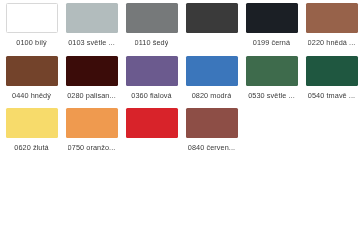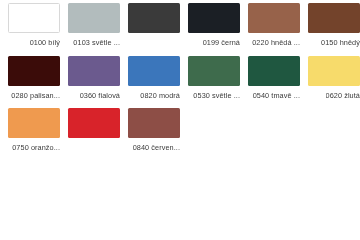--- a/index.html
+++ b/index.html
@@ -18,21 +18,21 @@
     display: grid;
     grid-template-columns: repeat(6, 60px);
     grid-template-rows: repeat(3, 52.5px);
     width: 360px;
     height: 163px;
     box-sizing: border-box;
   }
   .swatch-cell {
     display: flex;
     flex-direction: column;
-    align-items: flex-end;
+    align-items: center;
     padding: 3px 0 0 3px;
     box-sizing: border-box;
     overflow: hidden;
   }
   .swatch-chip {
     width: 52px;
     height: 30px;
     box-sizing: border-box;
     border-radius: 1.5px;
     flex: none;
@@ -57,33 +57,37 @@
 <div id="swatch-grid">
     <div class="swatch-cell">
       <div class="swatch-chip bordered" style="background-color: rgb(255, 255, 255);"></div>
       <div class="swatch-label">0100 bílý</div>
     </div>
     <div class="swatch-cell">
       <div class="swatch-chip" style="background-color: rgb(178, 188, 189);"></div>
       <div class="swatch-label">0103 světle ...</div>
     </div>
     <div class="swatch-cell">
+      <div class="swatch-chip" style="background-color: rgb(118, 121, 122);"></div>
+      <div class="swatch-label">0110 šedý</div>
+    </div>
+    <div class="swatch-cell">
       <div class="swatch-chip" style="background-color: rgb(58, 58, 58);"></div>
     </div>
     <div class="swatch-cell">
       <div class="swatch-chip" style="background-color: rgb(27, 31, 37);"></div>
       <div class="swatch-label">0199 černá</div>
     </div>
     <div class="swatch-cell">
       <div class="swatch-chip" style="background-color: rgb(151, 98, 74);"></div>
       <div class="swatch-label">0220 hnědá ...</div>
     </div>
     <div class="swatch-cell">
       <div class="swatch-chip" style="background-color: rgb(115, 67, 43);"></div>
-      <div class="swatch-label">0150 hnědý</div>
+      <div class="swatch-label">0440 hnědý</div>
     </div>
     <div class="swatch-cell">
       <div class="swatch-chip" style="background-color: rgb(59, 12, 9);"></div>
       <div class="swatch-label">0280 palisan...</div>
     </div>
     <div class="swatch-cell">
       <div class="swatch-chip" style="background-color: rgb(107, 90, 142);"></div>
       <div class="swatch-label">0360 fialová</div>
     </div>
     <div class="swatch-cell">

